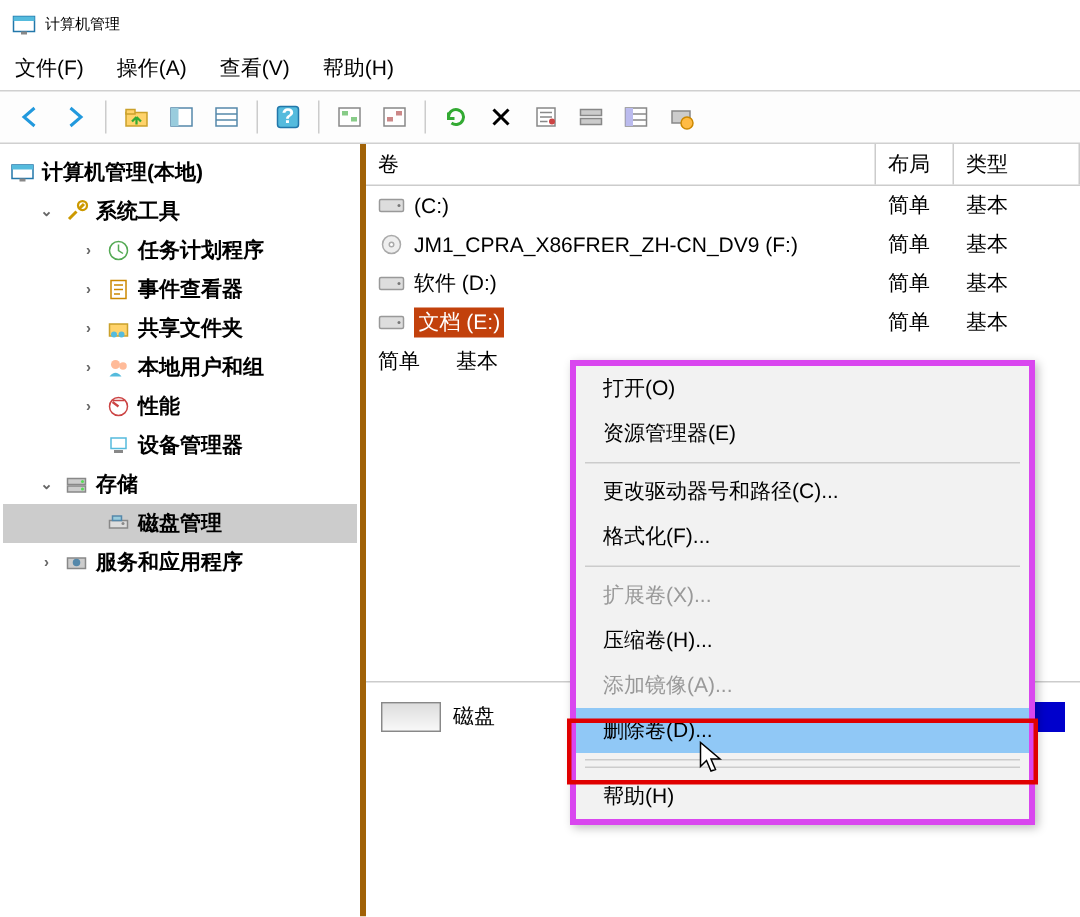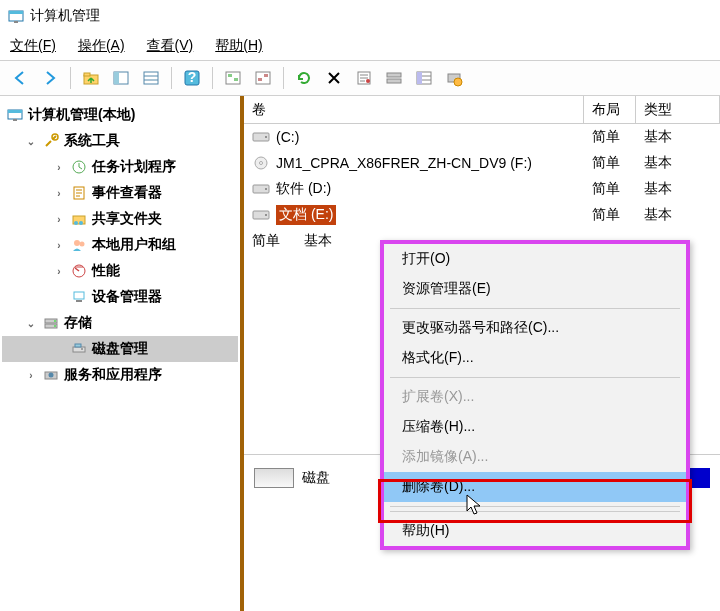--- a/index.html
+++ b/index.html
@@ -1,22 +1,22 @@
 <!DOCTYPE html>
 <html><head>
 <meta charset="utf-8">
 <style>
 * { box-sizing: border-box; margin: 0; padding: 0; font-family: "Microsoft YaHei", "Segoe UI", sans-serif; font-size: 14px; }
 body { background: #fff; width: 720px; height: 611px; overflow: hidden; position: relative; }
 
 .titlebar { height: 32px; display: flex; align-items: center; padding: 4px 8px; gap: 6px; }
 .titlebar .icon { width: 16px; height: 16px; display: inline-flex; align-items: center; justify-content: center; }
-.titlebar-text { font-size: 14px; }
-
-.menubar { height: 28px; display: flex; align-items: center; padding: 0 10px; gap: 22px; text-decoration: underline; }
+.titlebar-text { font-size: 10px; }
+
+.menubar { height: 28px; display: flex; align-items: center; padding: 0 10px; gap: 22px; }
 .menubar span { cursor: default; }
 
 .toolbar { height: 36px; border-top: 1px solid #d0d0d0; border-bottom: 1px solid #d0d0d0; display: flex; align-items: center; padding: 0 6px; gap: 2px; background: #fdfdfd; }
 .tbtn { width: 28px; height: 28px; display: inline-flex; align-items: center; justify-content: center; border: 1px solid transparent; }
 .tsep { width: 1px; height: 22px; background: #ccc; margin: 0 4px; }
 
 .main { display: flex; height: calc(611px - 32px - 28px - 36px); }
 .tree { width: 244px; border-right: 4px solid #a16207; padding: 6px 2px; overflow: auto; font-weight: bold; }
 .tree-node { display: flex; align-items: center; height: 26px; padding-left: 4px; gap: 4px; white-space: nowrap; cursor: default; }
 .tree-node.selected { background: #ccc; }

